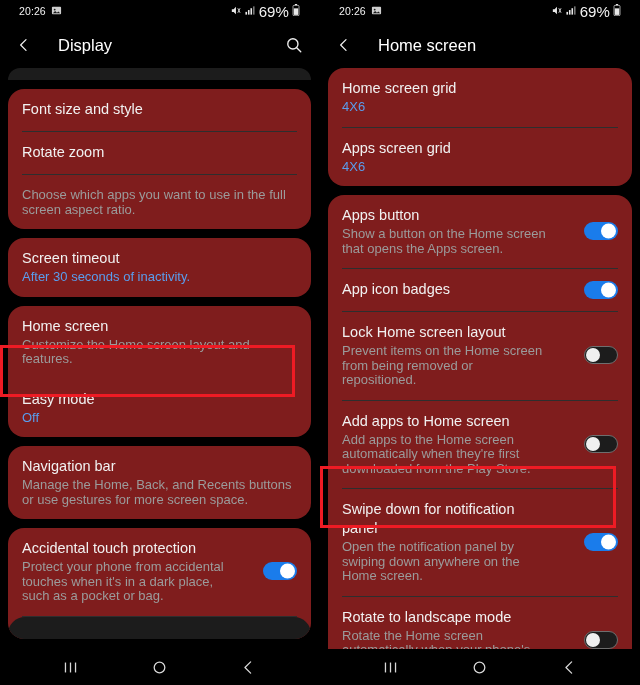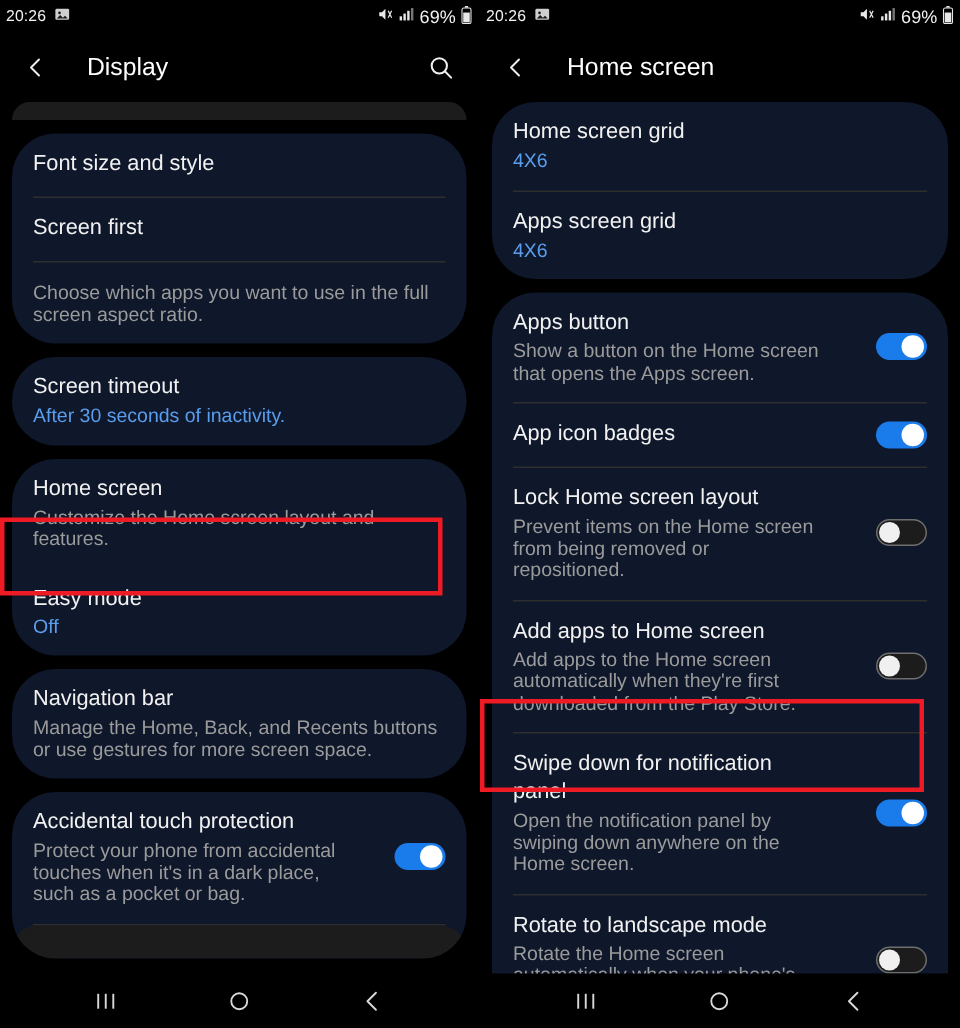--- a/index.html
+++ b/index.html
@@ -13,42 +13,42 @@
   .phone {
     width:320px; height:685px; position:relative;
     background:#000; overflow:hidden;
     display:flex; flex-direction:column;
   }
   .phone.left { border-right:1px solid #000; }
 
   
   .statusbar {
     height:22px; flex:0 0 22px; display:flex; align-items:center;
-    padding:0 4px; color:#fff; font-size:10.5px; letter-spacing:.1px;
+    padding:0 19px; color:#fff; font-size:10.5px; letter-spacing:.1px;
   }
   .sb-left { display:flex; align-items:center; gap:5px; }
   .sb-right { margin-left:auto; display:flex; align-items:center; gap:3px; }
   .sb-time { font-size:10.5px; color:#f2f2f2; }
   .ico { display:inline-block; vertical-align:middle; }
-  .battery-pct { font-size:12px; color:#f2f2f2; }
+  .battery-pct { font-size:15px; color:#f2f2f2; }
 
   
   .appbar {
     height:46px; flex:0 0 46px; display:flex; align-items:center;
     padding:0 13px; color:#fff;
   }
   .back-btn { width:22px; height:22px; display:flex; align-items:center; justify-content:center; cursor:pointer; }
   .appbar-title { font-size:16.5px; color:#fff; margin-left:23px; font-weight:400; }
   .search-btn { margin-left:auto; width:24px; height:24px; display:flex; align-items:center; justify-content:center; cursor:pointer; }
 
   
   .content { flex:1 1 auto; position:relative; overflow:hidden; padding:0 8px; }
 
   .card {
-    background:#0f172a; border-radius:29px;
+    background:#7f1d1d; border-radius:16px;
     margin-bottom:9px; overflow:hidden;
   }
 
   .row {
     position:relative; padding:11px 14px 12px 14px;
     display:flex; align-items:flex-start; min-height:34px;
   }
   .row .texts { flex:1 1 auto; padding-right:4px; }
   .row-title { color:#f1f1f1; font-size:14.5px; line-height:19px; }
   .row-sub { color:#9b9b9b; font-size:13px; line-height:14.5px; margin-top:2px; }
@@ -156,21 +156,21 @@
 
       <div class="card">
         <div class="row">
           <div class="texts">
             <div class="row-title">Font size and style</div>
           </div>
         </div>
         <div class="divider"></div>
         <div class="row">
           <div class="texts">
-            <div class="row-title">Screen first</div>
+            <div class="row-title">Rotate zoom</div>
           </div>
         </div>
         <div class="divider"></div>
         <div class="row">
           <div class="texts">
             <div class="row-sub">Choose which apps you want to use in the full screen aspect ratio.</div>
           </div>
         </div>
       </div>
 

